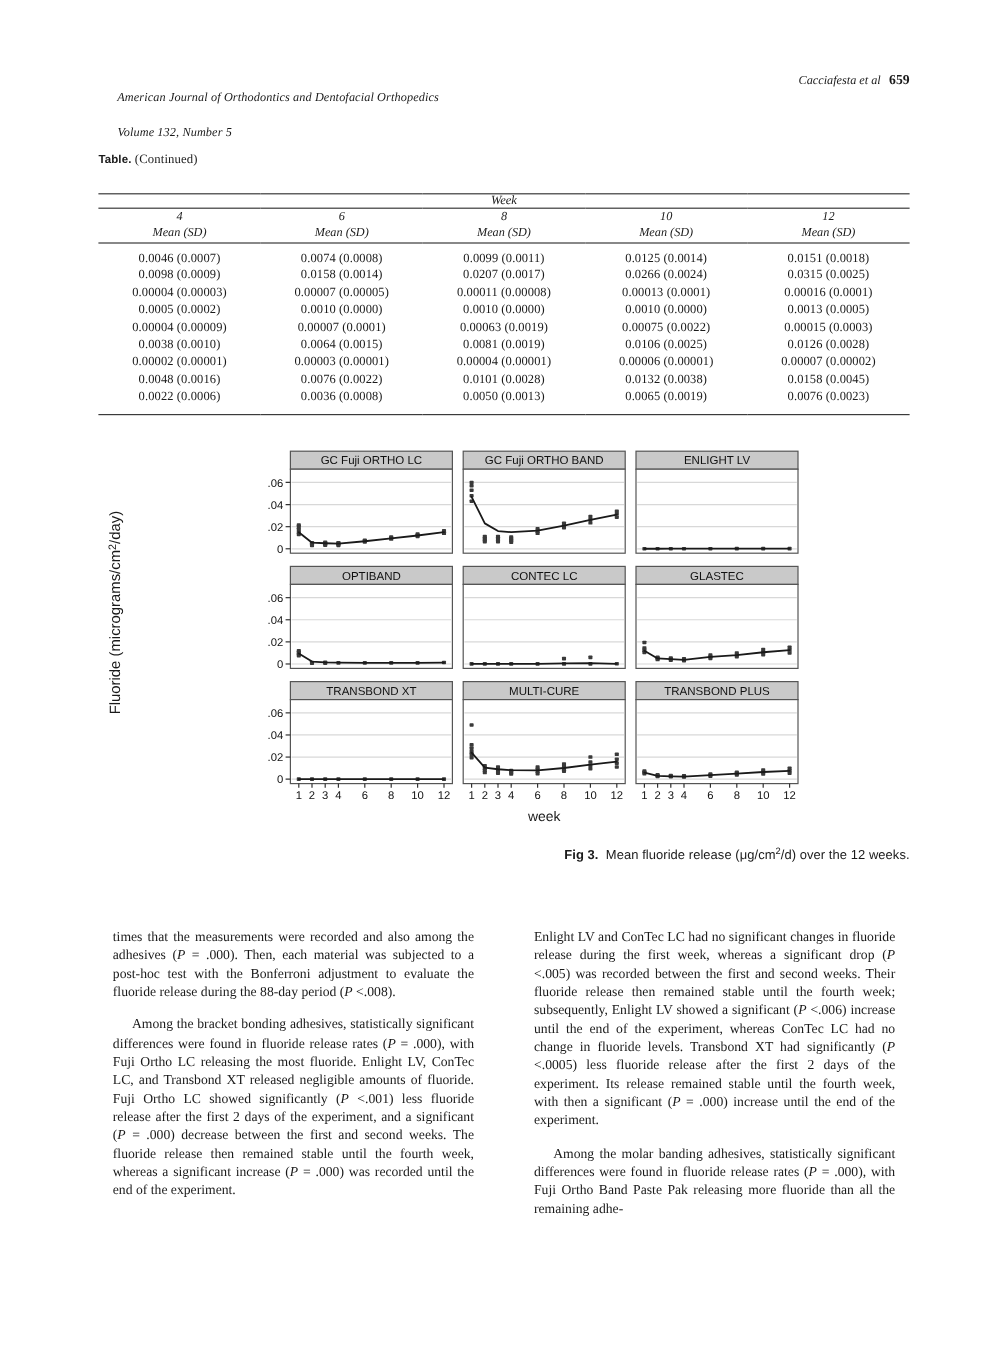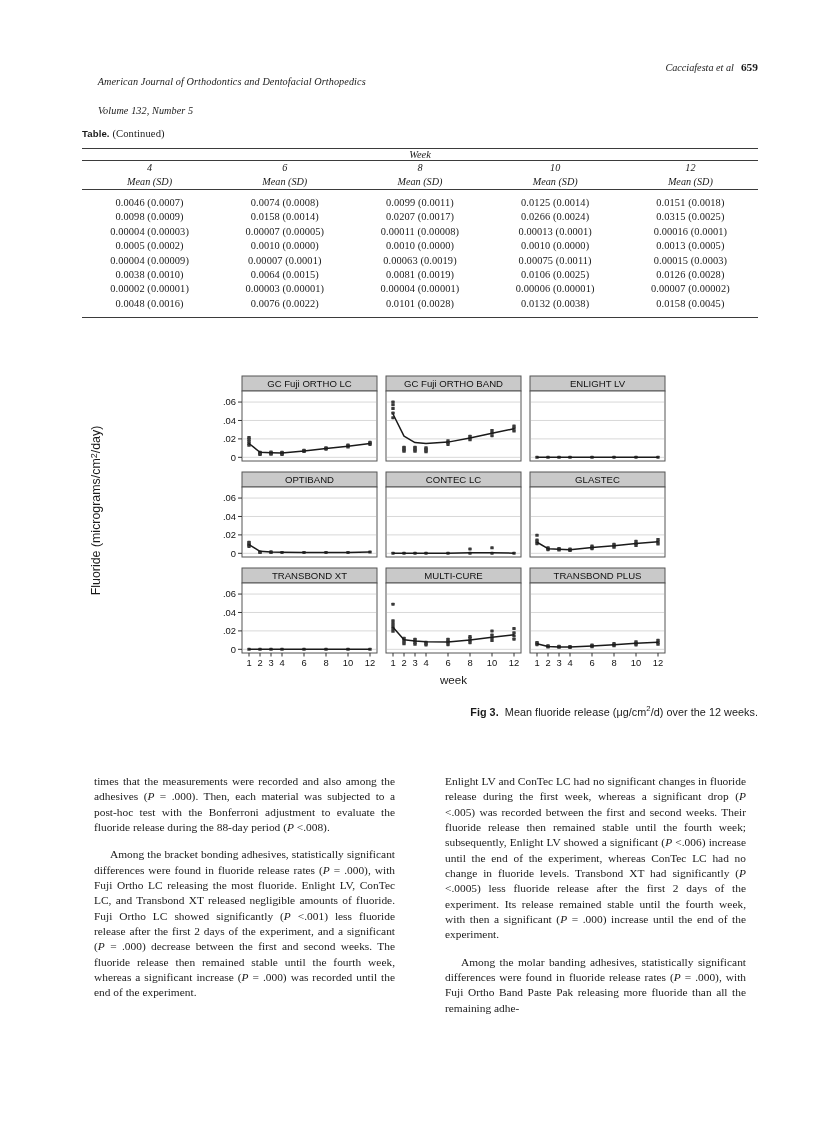--- a/index.html
+++ b/index.html
@@ -64,21 +64,21 @@
   
   .table-wrap {
     position: absolute;
     left: 82px;
     top: 128px;
     width: 676px;
   }
   .table-caption {
     font-family: "Liberation Sans", sans-serif;
     font-size: 9.6px;
-    margin-bottom: 9px;
+    margin-bottom: 22px;
     letter-spacing: 0.1px;
   }
   .table-caption .tbl-label { font-weight: bold; }
   .table-caption .tbl-cont { font-family: "Liberation Serif", serif; font-size: 10.6px; }
 
   table.data {
     border-collapse: collapse;
     width: 676px;
     table-layout: fixed;
   }
@@ -258,21 +258,21 @@
           <td>0.0005 (0.0002)</td>
           <td>0.0010 (0.0000)</td>
           <td>0.0010 (0.0000)</td>
           <td>0.0010 (0.0000)</td>
           <td>0.0013 (0.0005)</td>
         </tr>
         <tr>
           <td>0.00004 (0.00009)</td>
           <td>0.00007 (0.0001)</td>
           <td>0.00063 (0.0019)</td>
-          <td>0.00075 (0.0011)</td>
+          <td>0.00075 (0.0022)</td>
           <td>0.00015 (0.0003)</td>
         </tr>
         <tr>
           <td>0.0038 (0.0010)</td>
           <td>0.0064 (0.0015)</td>
           <td>0.0081 (0.0019)</td>
           <td>0.0106 (0.0025)</td>
           <td>0.0126 (0.0028)</td>
         </tr>
         <tr>
@@ -281,20 +281,27 @@
           <td>0.00004 (0.00001)</td>
           <td>0.00006 (0.00001)</td>
           <td>0.00007 (0.00002)</td>
         </tr>
         <tr>
           <td>0.0048 (0.0016)</td>
           <td>0.0076 (0.0022)</td>
           <td>0.0101 (0.0028)</td>
           <td>0.0132 (0.0038)</td>
           <td>0.0158 (0.0045)</td>
+        </tr>
+        <tr>
+          <td>0.0022 (0.0006)</td>
+          <td>0.0036 (0.0008)</td>
+          <td>0.0050 (0.0013)</td>
+          <td>0.0065 (0.0019)</td>
+          <td>0.0076 (0.0023)</td>
         </tr>
       </tbody>
       <tbody>
         <tr class="rule-bot">
             <td colspan="5"></td>
           </tr>
       </tbody>
     </table>
   </div>
 

